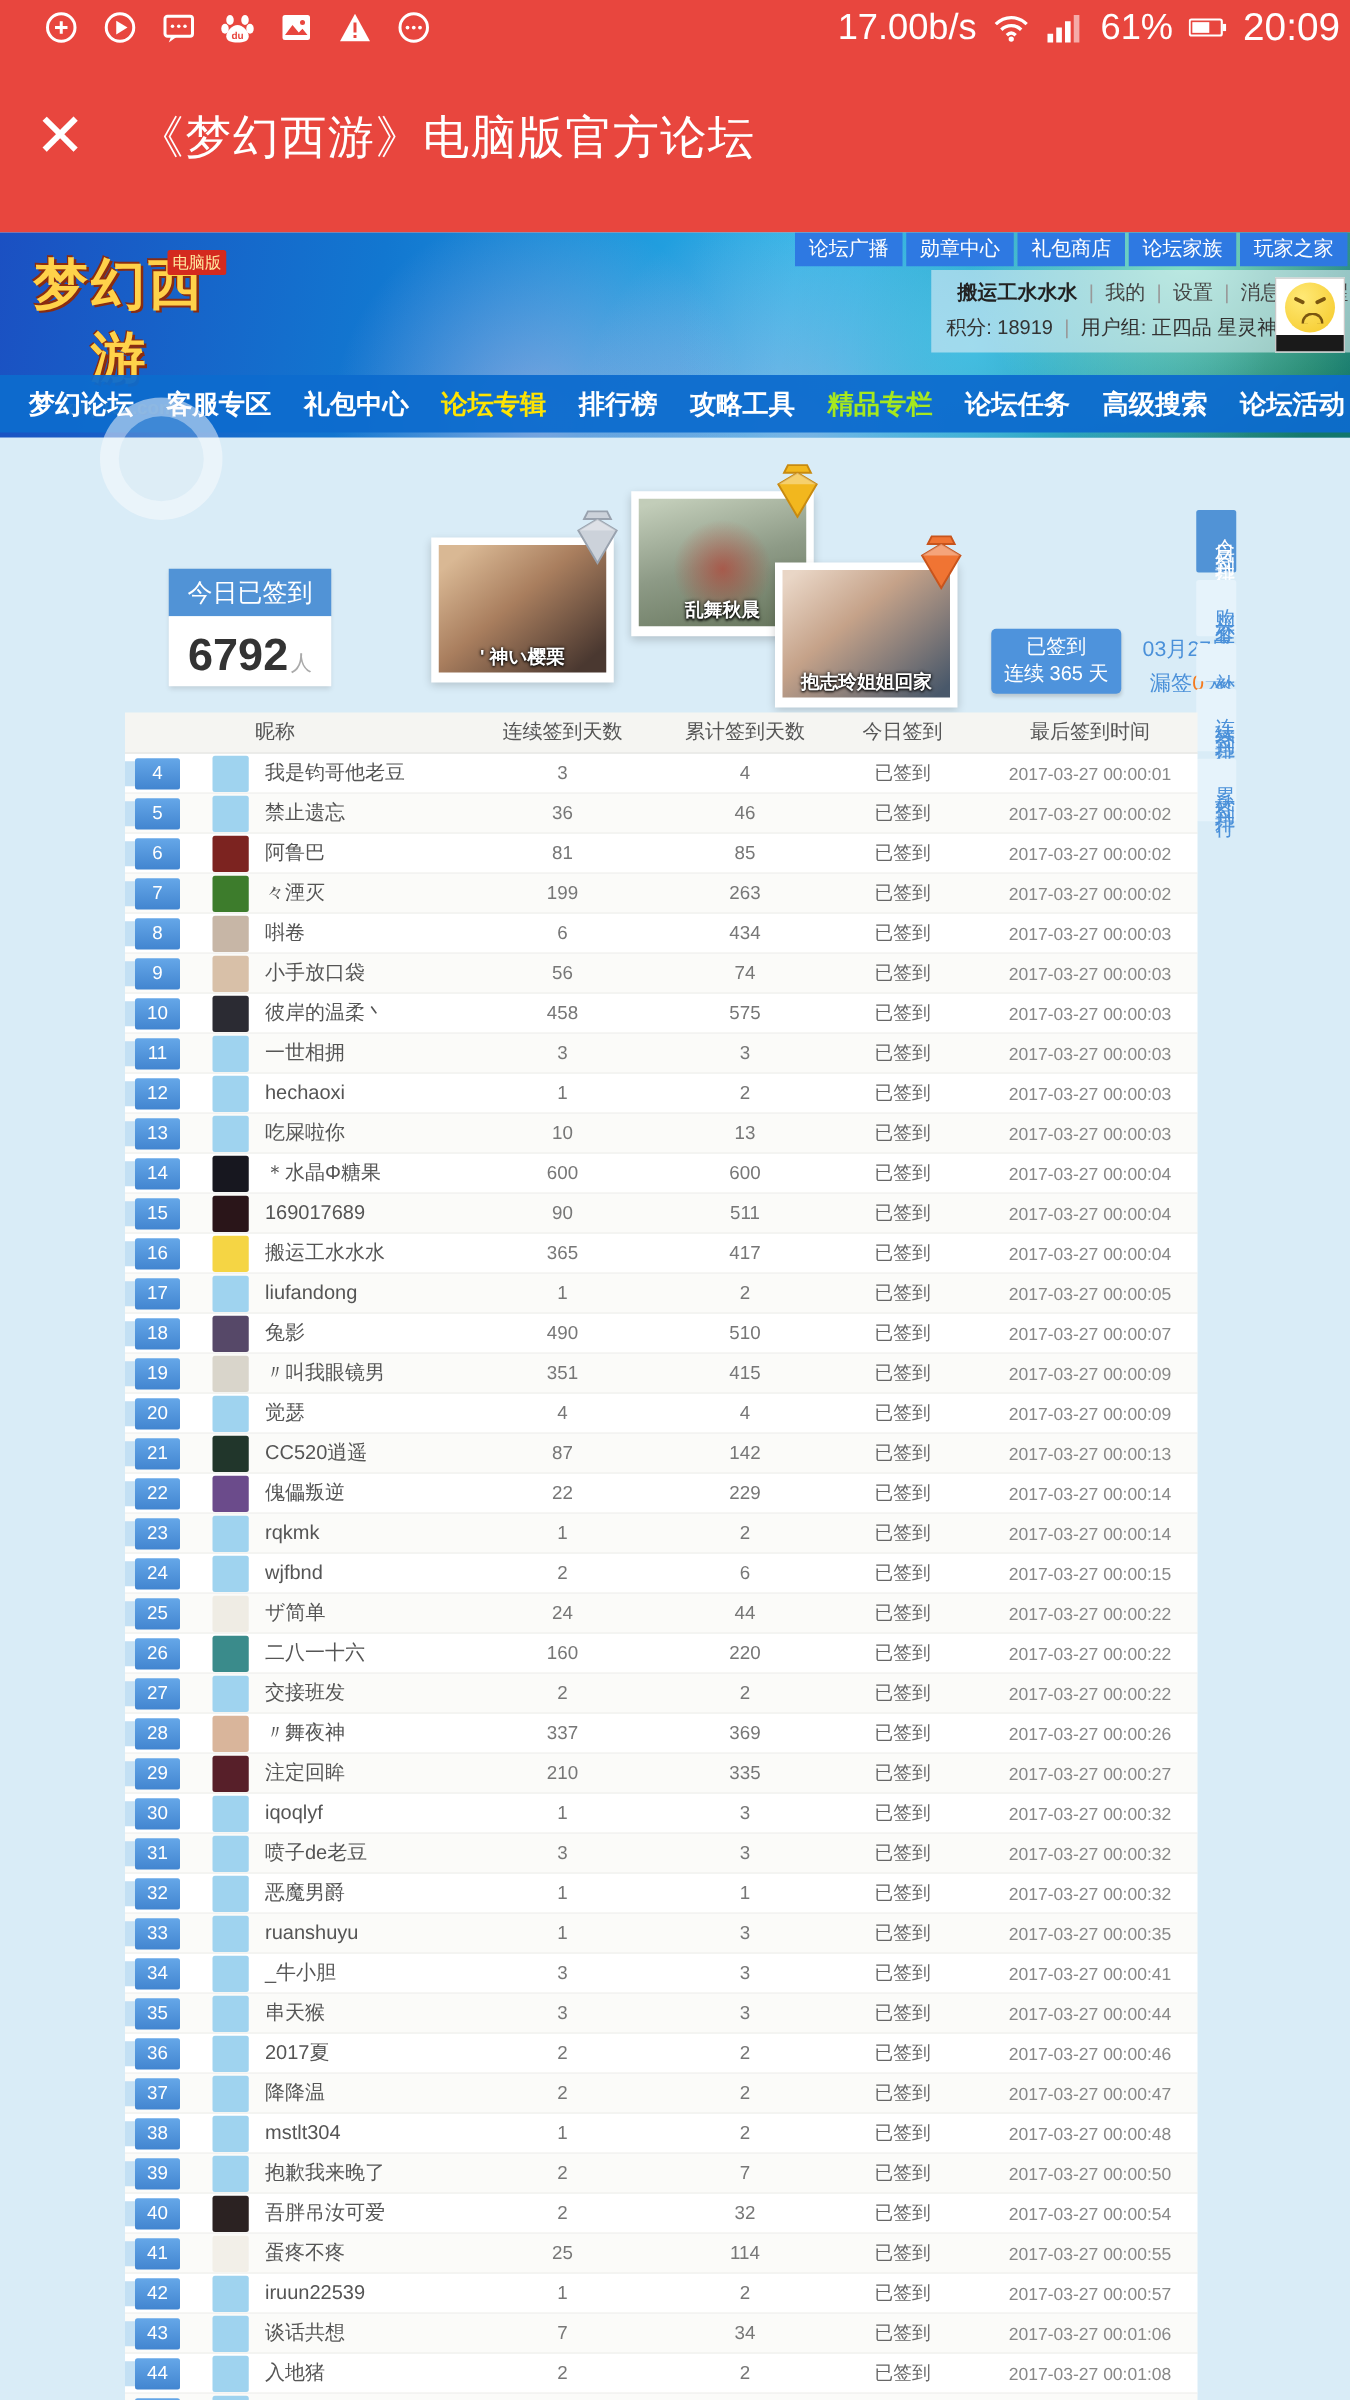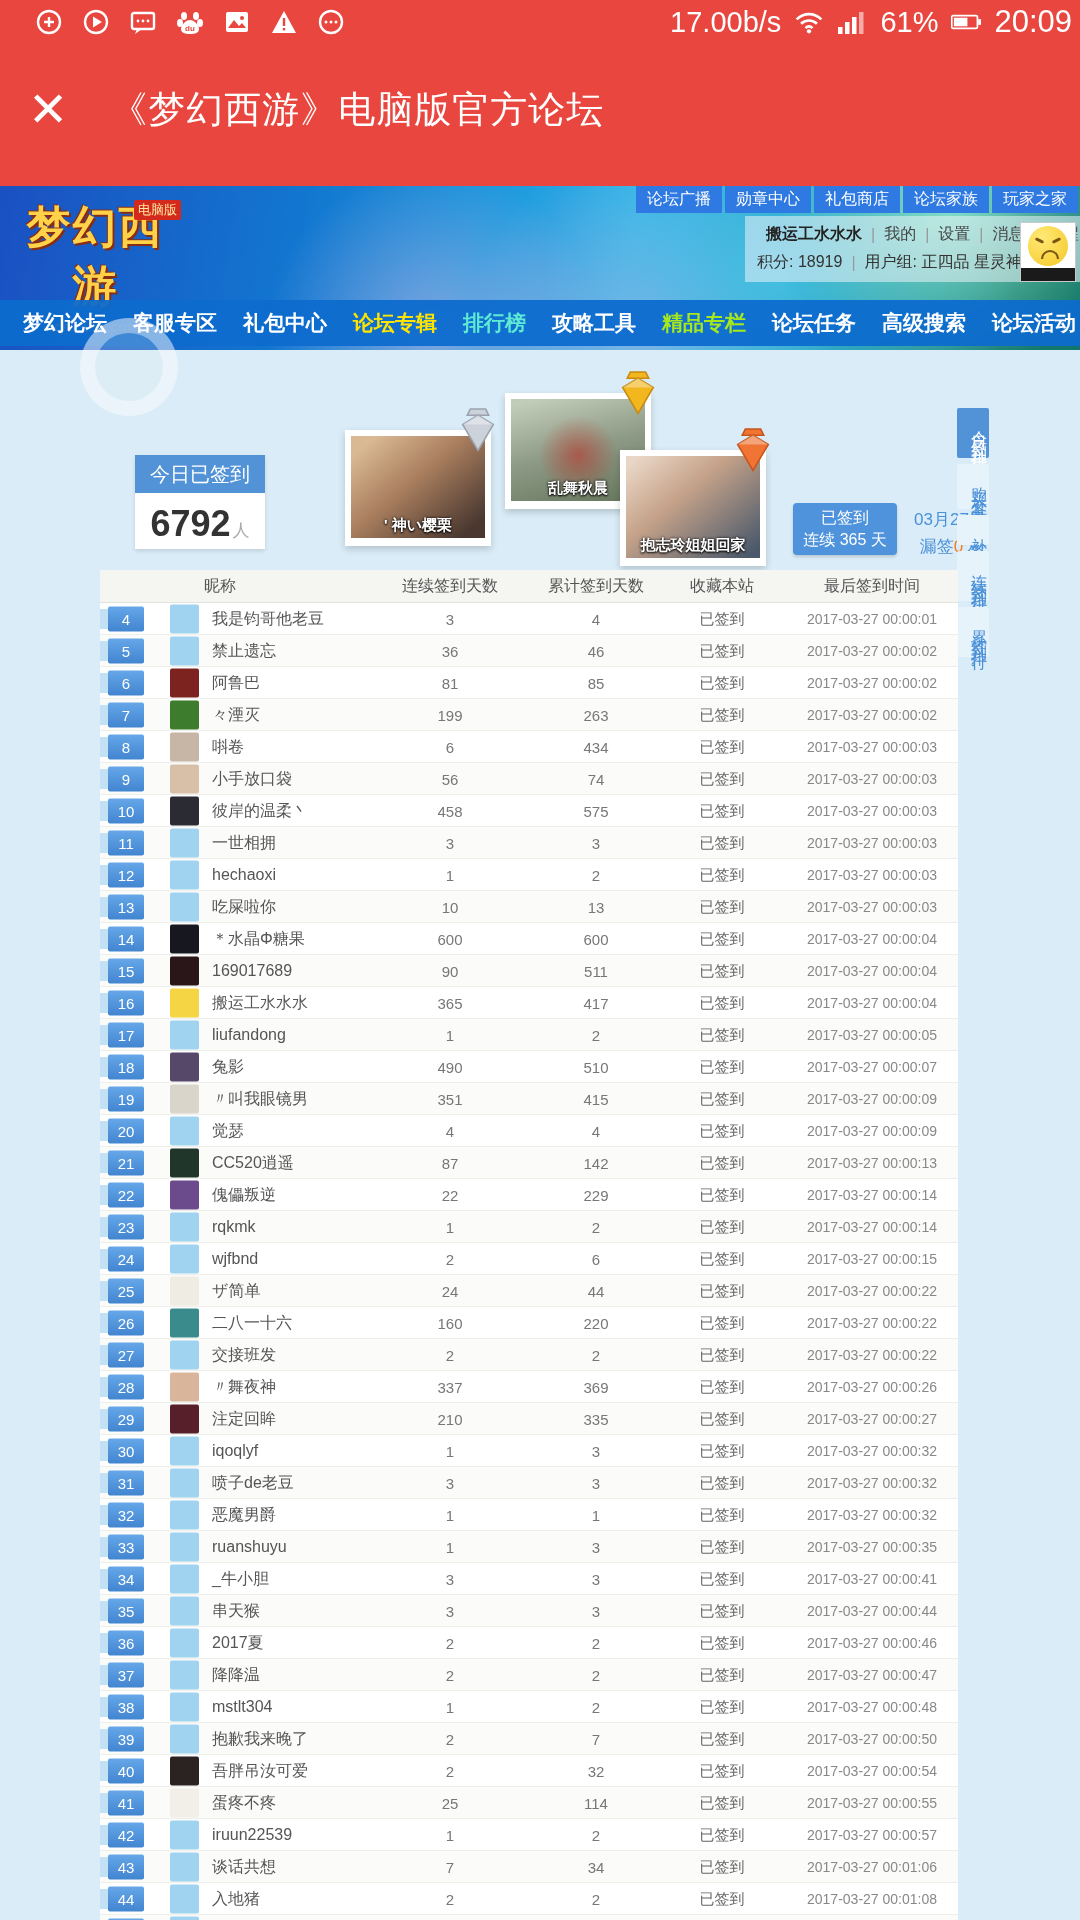--- a/index.html
+++ b/index.html
@@ -246,21 +246,21 @@
           <span class="emoji-mouth"></span>
         </div>
       <div class="emoji-cap"></div>
     </div>
     <div class="mainnav">
       <span id="nav-items" style="display:flex;align-items:center;">
           <span class="nav-item" style="color: rgb(255, 255, 255);">梦幻论坛</span>
           <span class="nav-item" style="color: rgb(255, 255, 255);">客服专区</span>
           <span class="nav-item" style="color: rgb(255, 255, 255);">礼包中心</span>
           <span class="nav-item" style="color: rgb(255, 228, 0);">论坛专辑</span>
-          <span class="nav-item" style="color: #5eead4;">排行榜</span>
+          <span class="nav-item" style="color: #ffffff;">排行榜</span>
           <span class="nav-item" style="color: rgb(255, 255, 255);">攻略工具</span>
           <span class="nav-item" style="color: rgb(166, 232, 30);">精品专栏</span>
           <span class="nav-item" style="color: rgb(255, 255, 255);">论坛任务</span>
           <span class="nav-item" style="color: rgb(255, 255, 255);">高级搜索</span>
           <span class="nav-item" style="color: rgb(255, 255, 255);">论坛活动</span>
         </span>
 
     </div>
   </div>
 
@@ -328,21 +328,21 @@
         <div class="side-tab">补签</div>
         <div class="side-tab">连续签到排行</div>
         <div class="side-tab">累计签到排行</div>
       </div>
 
     <div class="table">
       <div class="thead">
         <span class="h-name">昵称</span>
         <span class="h-streak">连续签到天数</span>
         <span class="h-total">累计签到天数</span>
-        <span class="h-status">收藏本站</span>
+        <span class="h-status">今日签到</span>
         <span class="h-time">最后签到时间</span>
       </div>
       <div id="table-body">
   <div class="trow">
     <span class="rank-tail"></span>
     <span class="rank">4</span>
     <span class="avatar" style="background: rgb(159, 211, 239);"></span>
     <span class="tname">我是钧哥他老豆</span>
     <span class="tstreak">3</span>
     <span class="ttotal">4</span>

